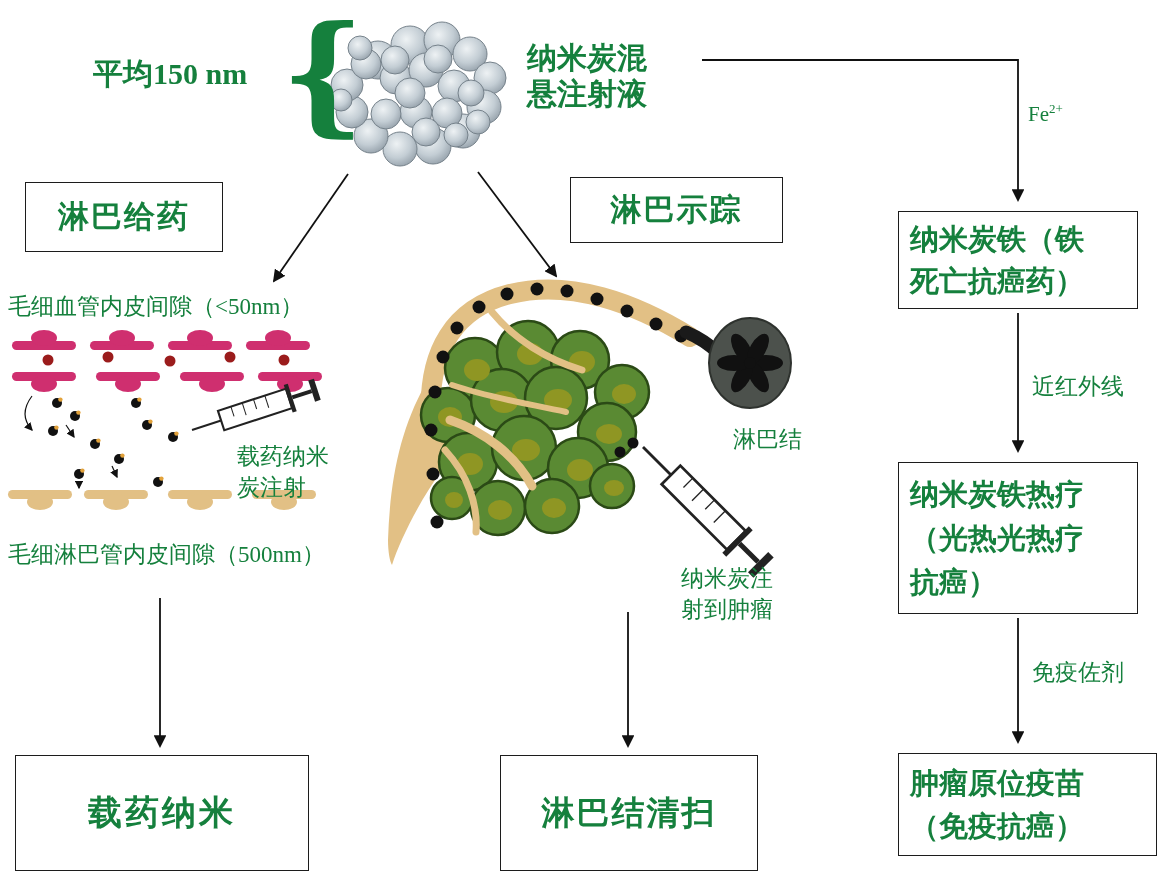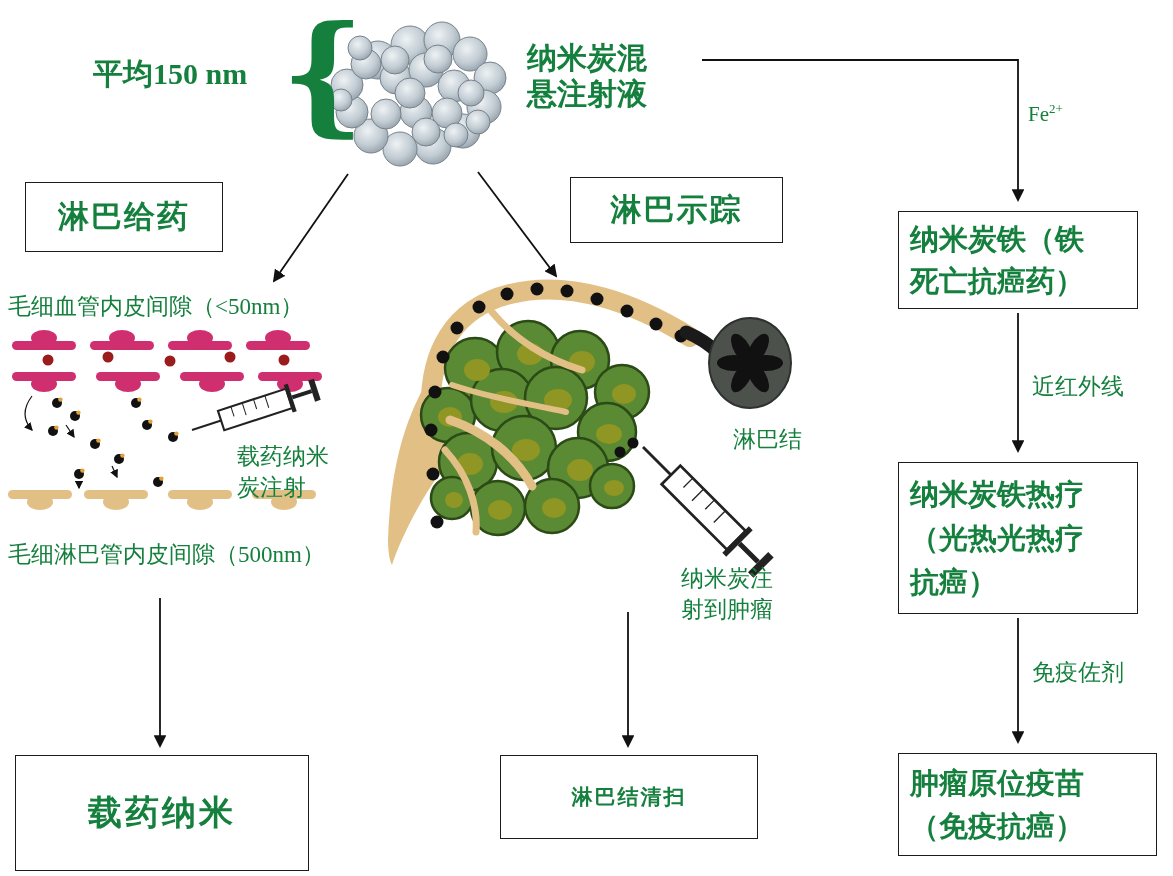--- a/index.html
+++ b/index.html
@@ -251,21 +251,21 @@
     <div>炭注射</div>
   </div>
   <div class="lbl" style="left:8px; top:541px; font-size:23px;">毛细淋巴管内皮间隙（500nm）</div>
   <div class="box box-center" style="left:15px; top:755px; width:294px; height:116px; font-size:34px; letter-spacing:3px;">载药纳米</div>
 
   <div class="lbl" style="left:733px; top:426px; font-size:23px;">淋巴结</div>
   <div class="lbl" style="left:681px; top:563px; font-size:23px; line-height:31px;">
     <div>纳米炭注</div>
     <div>射到肿瘤</div>
   </div>
-  <div class="box box-center" style="left:500px; top:755px; width:258px; height:84px; font-size:21px; letter-spacing:2px;">淋巴结清扫</div>
+  <div class="box box-center" style="left:500px; top:755px; width:258px; height:116px; font-size:33px; letter-spacing:2px;">淋巴结清扫</div>
 
   <div class="box box-lines" style="left:898px; top:211px; width:240px; height:98px; font-size:29px; line-height:42px; padding-left:11px;">
     <div>纳米炭铁（铁</div>
     <div>死亡抗癌药）</div>
   </div>
   <div class="lbl" style="left:1032px; top:373px; font-size:23px;">近红外线</div>
   <div class="box box-lines" style="left:898px; top:462px; width:240px; height:152px; font-size:29px; line-height:44px; padding-left:11px;">
     <div>纳米炭铁热疗</div>
     <div>（光热光热疗</div>
     <div>抗癌）</div>

